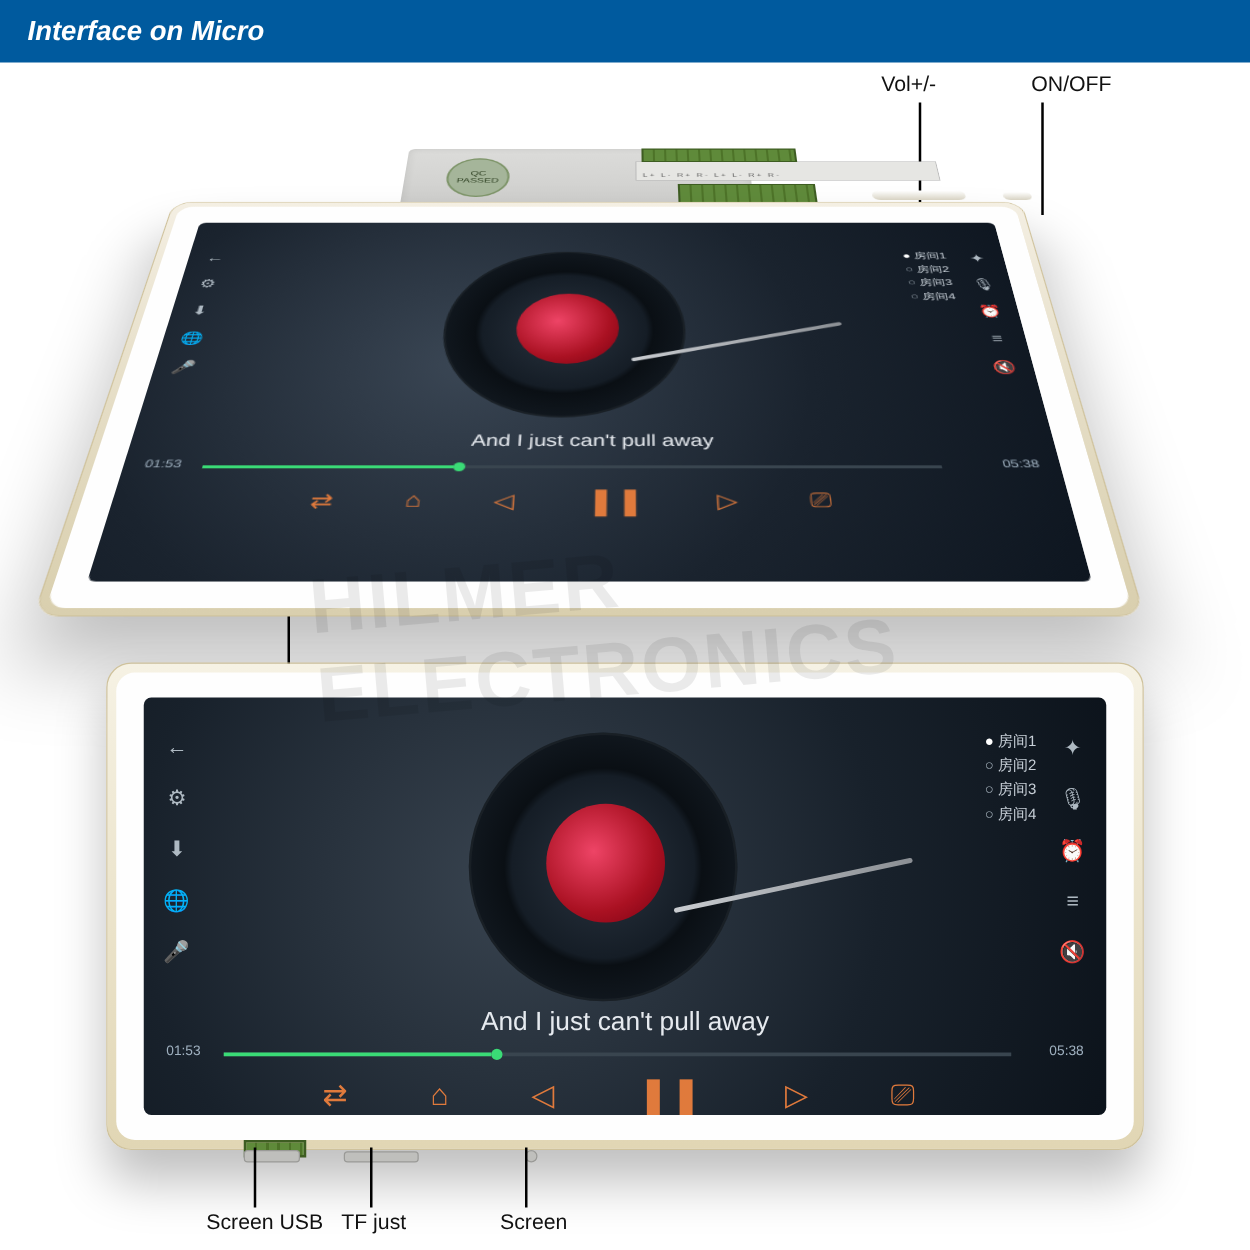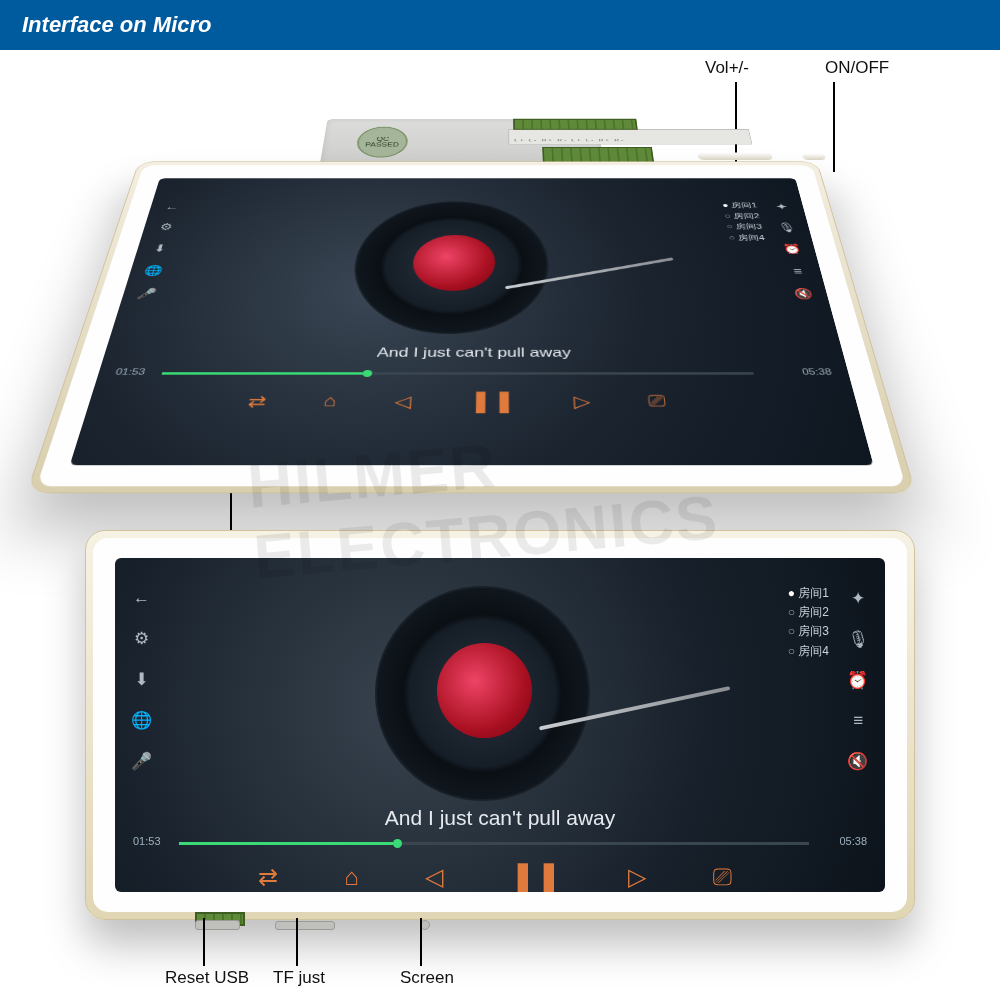--- a/index.html
+++ b/index.html
@@ -214,19 +214,19 @@
   </div>
   <div class="ports">
     <div class="port p-usb"></div>
     <div class="port p-tf"></div>
     <div class="p-grn"></div>
     <div class="port p-rst"></div>
   </div>
 </div>
 
 <div class="line vline" style="left:203px; top:918px; height:48px;"></div>
-<div class="callout" style="left:165px; top:968px;">Reset USB</div>
+<div class="callout" style="left:165px; top:968px;">Screen USB</div>
 
 <div class="line vline" style="left:296px; top:918px; height:48px;"></div>
 <div class="callout" style="left:273px; top:968px;">TF just</div>
 
 <div class="line vline" style="left:420px; top:918px; height:48px;"></div>
 <div class="callout" style="left:400px; top:968px;">Screen</div>
 
 </body></html>

